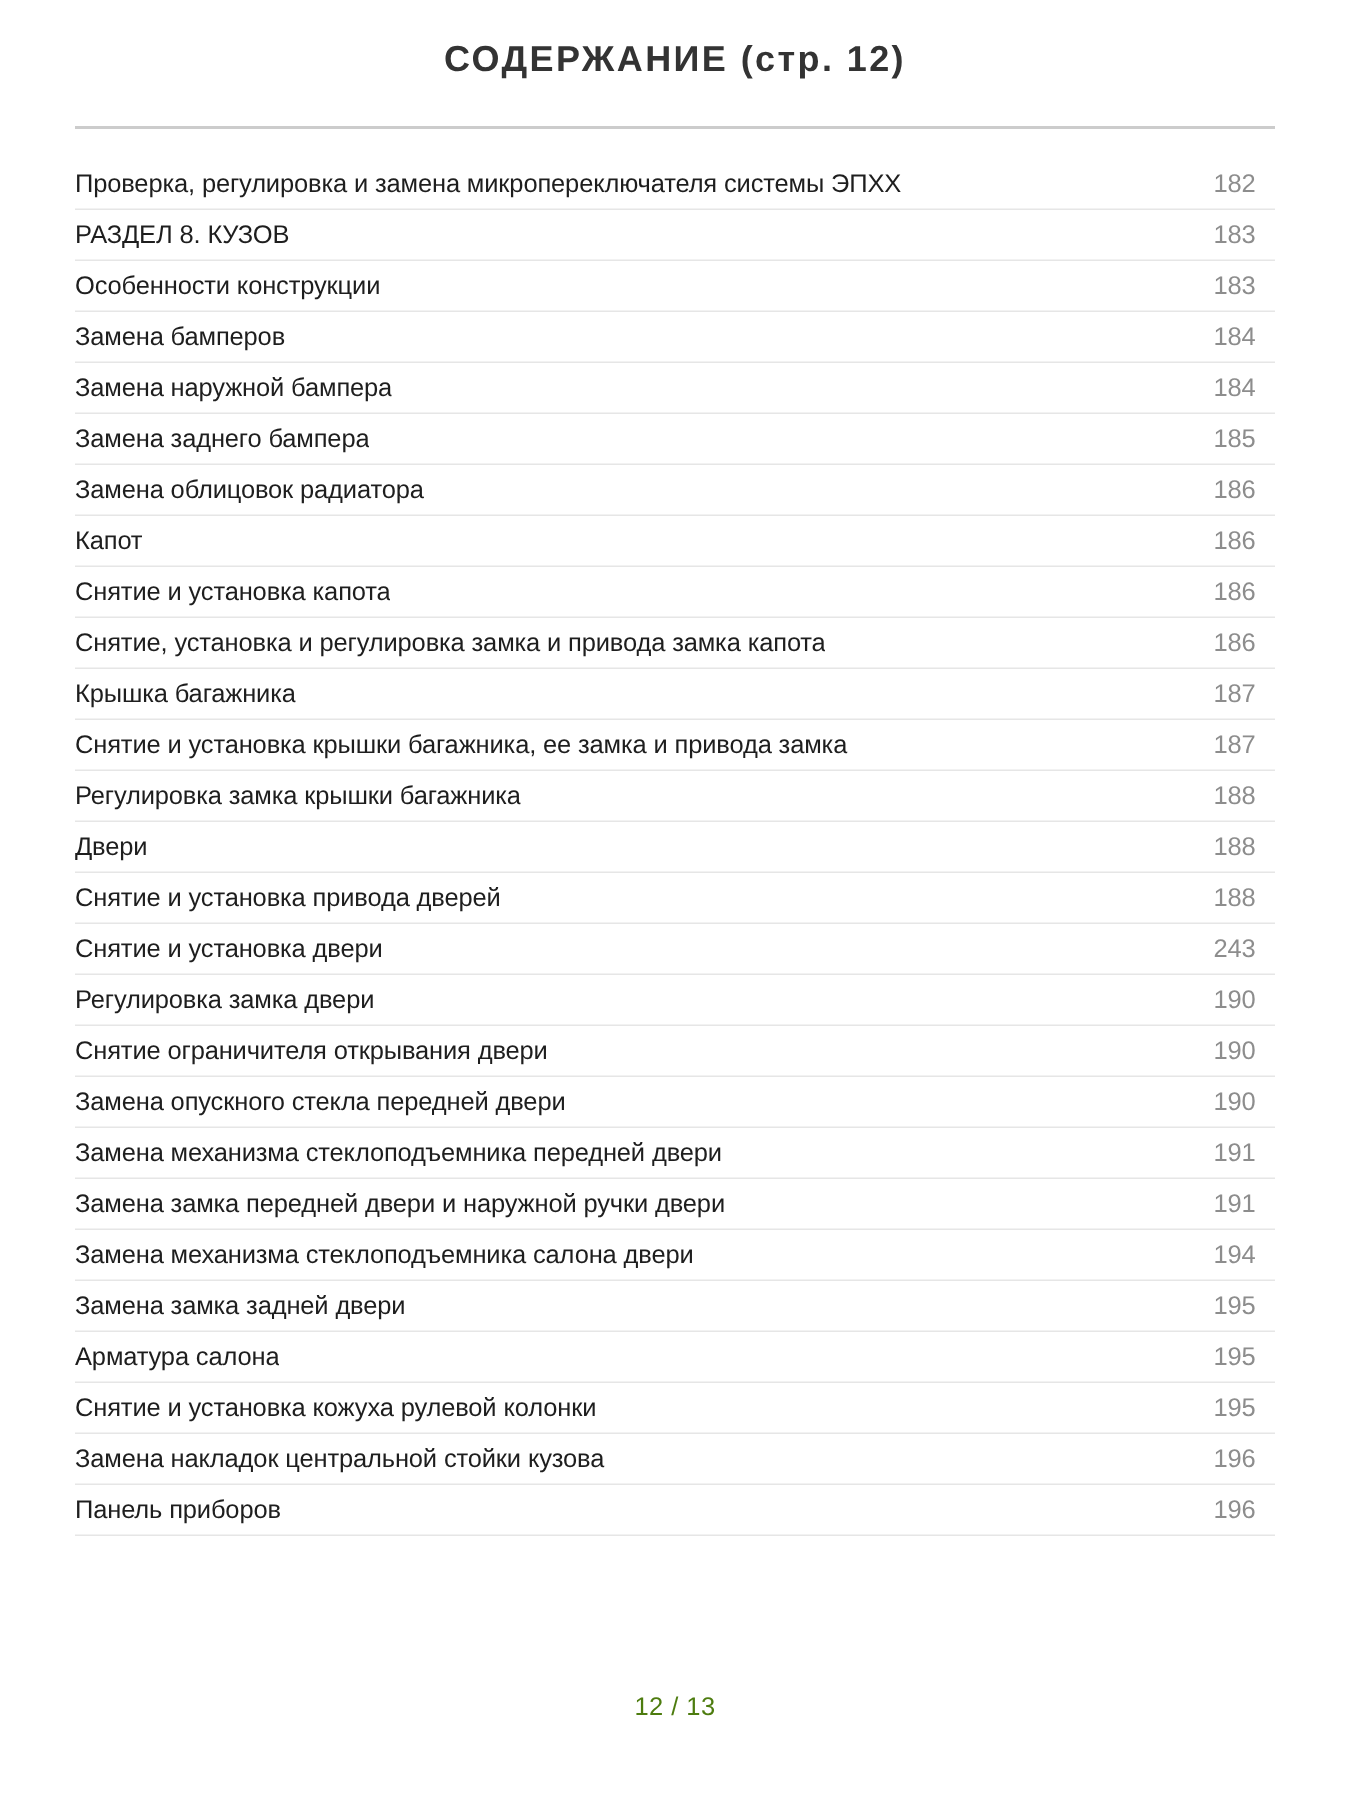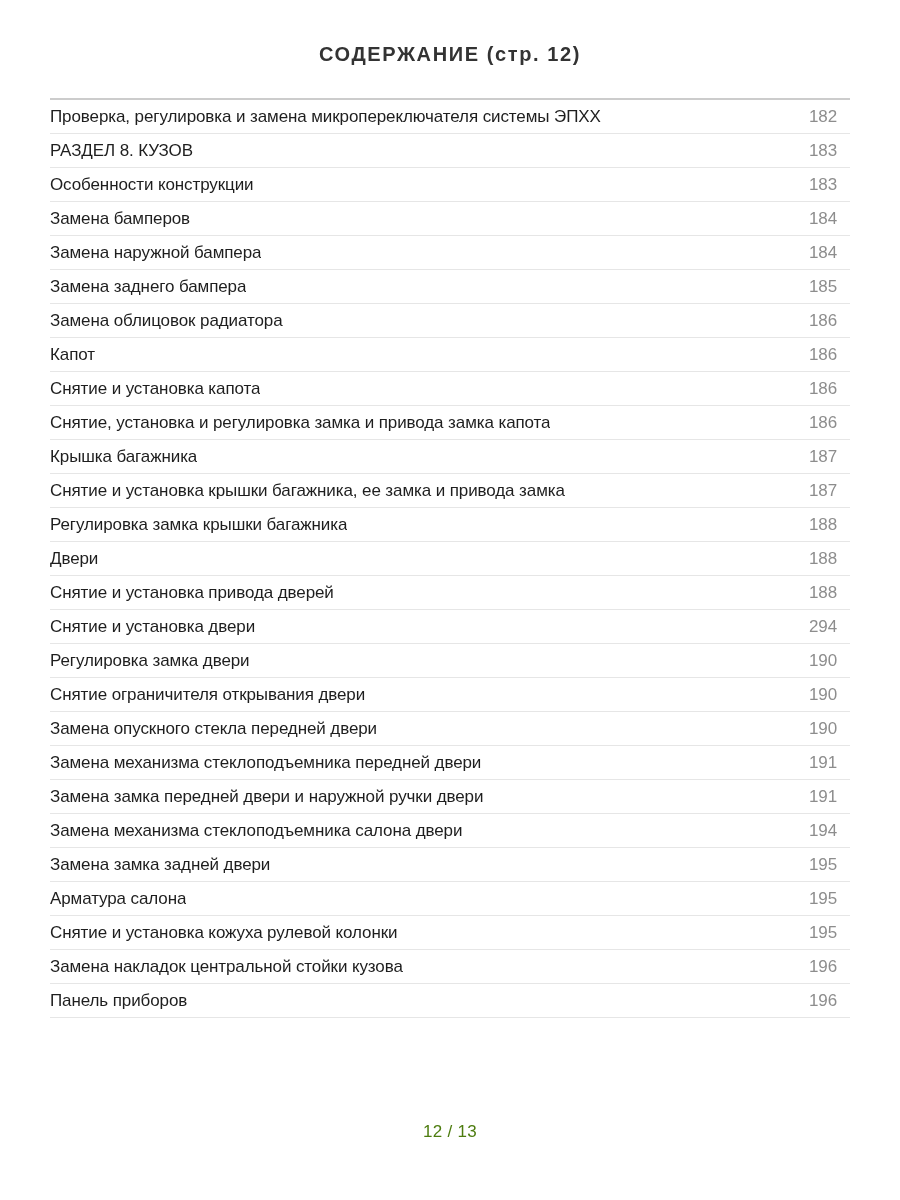--- a/index.html
+++ b/index.html
@@ -14,34 +14,35 @@
     position: relative;
     overflow: hidden;
   }
   .page {
     padding: 0 50px;
     box-sizing: border-box;
     width: 900px;
   }
   .toc-title {
     margin: 0;
-    padding-top: 42px;
+    padding-top: 28px;
     text-align: center;
-    font-size: 20px;
+    font-size: 24px;
     line-height: 24px;
     font-weight: 700;
     letter-spacing: 1.6px;
     color: #333333;
   }
   .top-divider {
     border: none;
     border-top: 2px solid #cccccc;
     margin: 32px 0 0 0;
   }
   .toc-list {
+    margin-top: 20px;
   }
   .toc-row {
     height: 34px;
     box-sizing: border-box;
     border-bottom: 1px solid #e6e6e6;
     display: flex;
     align-items: center;
     justify-content: space-between;
     font-size: 17px;
     letter-spacing: -0.1px;
@@ -129,21 +130,21 @@
       <div class="toc-row">
         <span class="toc-label">Двери</span>
         <span class="toc-page">188</span>
       </div>
       <div class="toc-row">
         <span class="toc-label">Снятие и установка привода дверей</span>
         <span class="toc-page">188</span>
       </div>
       <div class="toc-row">
         <span class="toc-label">Снятие и установка двери</span>
-        <span class="toc-page">294</span>
+        <span class="toc-page">243</span>
       </div>
       <div class="toc-row">
         <span class="toc-label">Регулировка замка двери</span>
         <span class="toc-page">190</span>
       </div>
       <div class="toc-row">
         <span class="toc-label">Снятие ограничителя открывания двери</span>
         <span class="toc-page">190</span>
       </div>
       <div class="toc-row">

